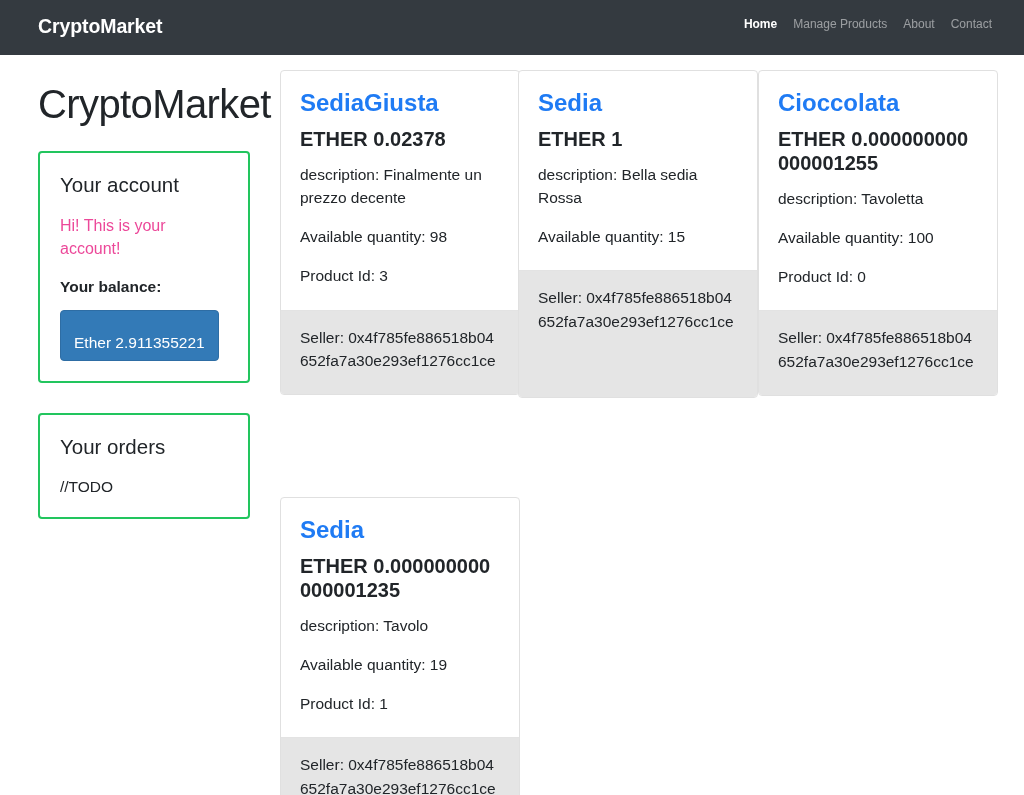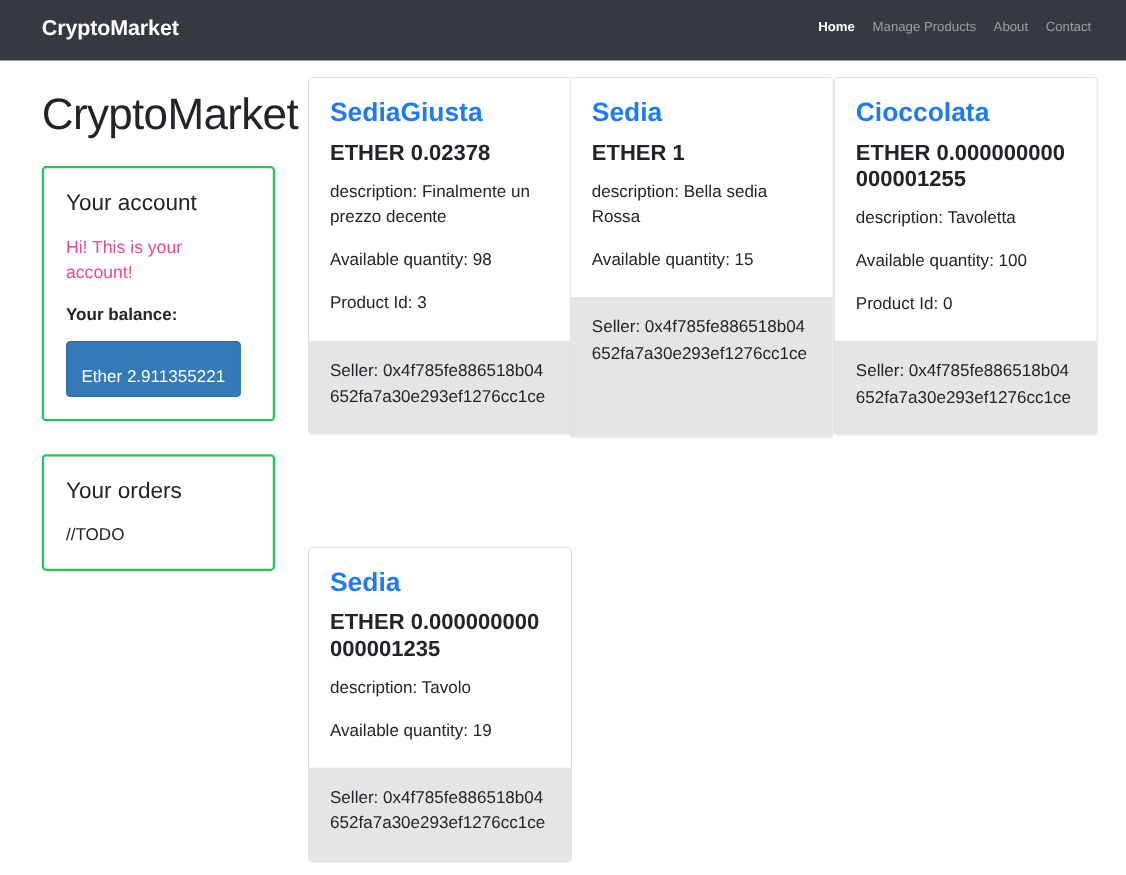--- a/index.html
+++ b/index.html
@@ -245,17 +245,18 @@
     </div>
     <div class="card-footer">Seller: 0x4f785fe886518b04652fa7a30e293ef1276cc1ce</div>
   </div>
 
   <div class="card" style="left:0px; top:427px;">
     <div class="card-body">
       <div class="card-title">Sedia</div>
       <div class="card-price">ETHER 0.000000000000001235</div>
       <div class="card-line">description: Tavolo</div>
       <div class="card-line">Available quantity: 19</div>
+      <div class="card-line">Product Id: 1</div>
     </div>
     <div class="card-footer">Seller: 0x4f785fe886518b04652fa7a30e293ef1276cc1ce</div>
   </div>
 
 </div>
 
 </body></html>

